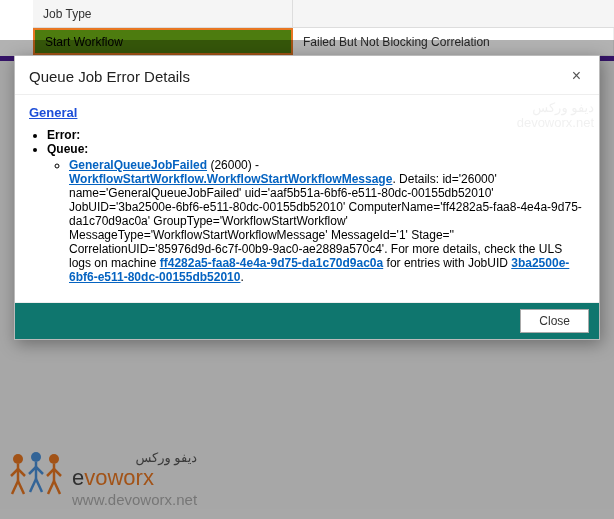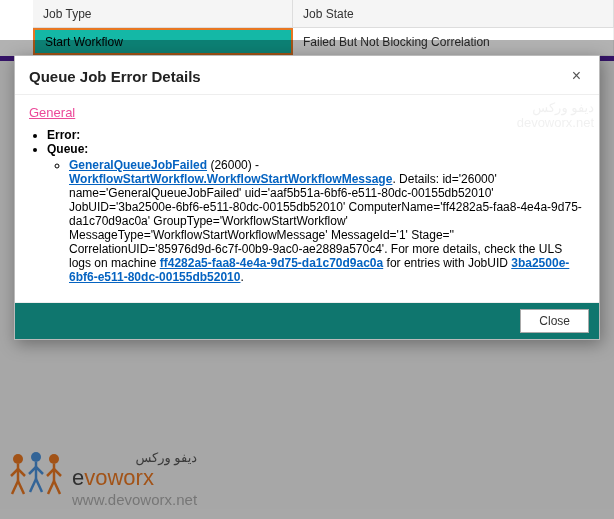--- a/index.html
+++ b/index.html
@@ -51,21 +51,21 @@
       color: #333;
       height: 100%;
       display: flex;
       align-items: center;
       border-right: 1px solid #eee;
     }
     .bg-table-row .cell:first-child {
       width: 260px;
       color: #000;
       border: 2px solid #e87722;
-      background: #14b8a6;
+      background: #4d7c0f;
     }
     .bg-table-row .cell:nth-child(2) { flex: 1; }
 
     
     .watermark {
       position: absolute;
       top: 0; right: 0;
       width: 200px;
       height: 150px;
       opacity: 0.12;
@@ -104,21 +104,21 @@
     .modal-header {
       display: flex;
       justify-content: space-between;
       align-items: center;
       padding: 10px 14px 8px 14px;
       border-bottom: 1px solid #eee;
     }
 
     .modal-title {
       font-size: 15px;
-      font-weight: 700;
+      font-weight: 400;
       color: #222;
     }
 
     .modal-close {
       font-size: 16px;
       color: #555;
       cursor: pointer;
       background: none;
       border: none;
       line-height: 1;
@@ -127,24 +127,24 @@
 
     .modal-body {
       padding: 10px 14px 14px 14px;
       overflow-y: auto;
       max-height: 360px;
       position: relative;
     }
 
     .section-title {
       font-size: 13px;
-      font-weight: normal;
+      font-weight: bold;
       text-decoration: underline;
       margin-bottom: 8px;
-      color: #ec4899;
+      color: #1d4ed8;
     }
 
     ul.main-list {
       list-style: disc;
       padding-left: 18px;
       margin-bottom: 4px;
     }
 
     ul.main-list > li {
       margin-bottom: 0;
@@ -204,21 +204,20 @@
       padding: 6px;
       gap: 6px;
     }
   </style>
 </head>
 <body>
 
 <div class="bg-table">
   <div class="bg-table-header">
     <div class="col">Job Type</div>
-    <div class="col">Job State</div>
   </div>
   <div class="bg-table-row">
     <div class="cell">Start Workflow</div>
     <div class="cell">Failed But Not Blocking Correlation</div>
   </div>
 </div>
 
 <div class="modal-overlay"></div>
 
 <div class="modal">

